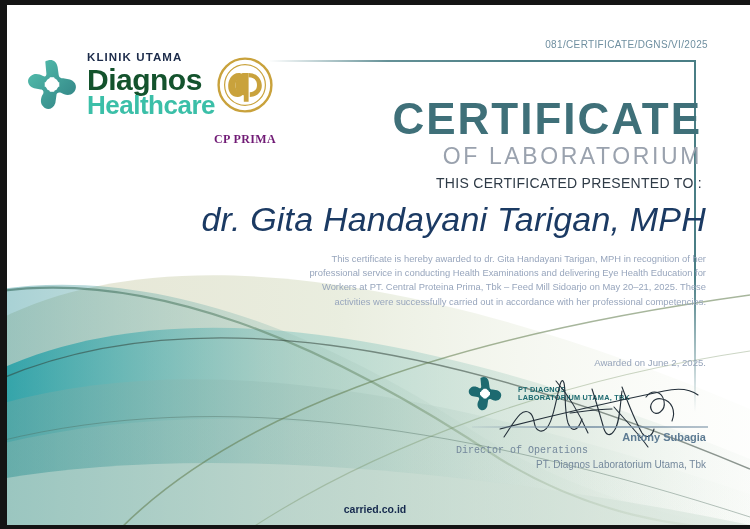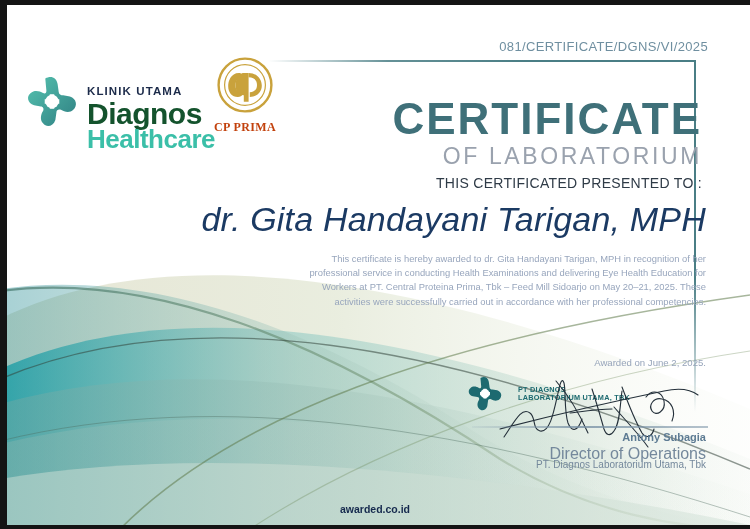--- a/index.html
+++ b/index.html
@@ -16,27 +16,27 @@
      background:linear-gradient(to bottom,#4a7e85 0%,#4a7e85 62%,rgba(74,126,133,.35) 88%,rgba(74,126,133,0) 100%);z-index:12;}
 
   
   .waves{position:absolute;left:0;bottom:0;width:750px;height:300px;z-index:5;}
   .waves svg{display:block;width:100%;height:100%;}
 
   
   .logo-diagnos{position:absolute;left:24px;top:52px;z-index:20;display:flex;align-items:center;gap:7px;}
   .cross-mark{width:56px;height:56px;flex:0 0 auto;}
   .logo-words{line-height:1;}
-  .lw-klinik{font-size:11.5px;letter-spacing:1.1px;font-weight:700;color:#1c2b4a;margin-top:34px;}
+  .lw-klinik{font-size:11.5px;letter-spacing:1.1px;font-weight:700;color:#1c2b4a;}
   .lw-diagnos{font-size:30px;font-weight:700;color:#14532d;letter-spacing:-.5px;margin-top:1px;}
   .lw-health{font-size:26px;font-weight:700;color:#3bbfa8;letter-spacing:-.5px;margin-top:-3px;}
   .logo-cp{position:absolute;left:209px;top:55px;width:72px;text-align:center;z-index:20;}
-  .logo-cp .cpname{font-family:"Liberation Serif",serif;font-weight:700;font-size:12px;color:#c2410c;letter-spacing:.4px;margin-top:1px;}
-
-  .certno{position:absolute;right:42px;top:39px;font-size:13px;color:#6f8fa0;letter-spacing:.35px;z-index:20;}
+  .logo-cp .cpname{font-family:"Liberation Serif",serif;font-weight:700;font-size:12px;color:#701a75;letter-spacing:.4px;margin-top:13px;}
+
+  .certno{position:absolute;right:42px;top:39px;font-size:10px;color:#6f8fa0;letter-spacing:.35px;z-index:20;}
 
   
   .h-cert{position:absolute;right:48px;top:94px;font-size:44px;font-weight:700;color:#3f7079;letter-spacing:2px;z-index:20;}
   .h-part{position:absolute;right:48px;top:143px;font-size:23px;color:#9aa2ae;letter-spacing:2.6px;font-weight:400;z-index:20;}
   .h-presented{position:absolute;right:48px;top:175px;font-size:14px;font-weight:400;color:#2f3b47;letter-spacing:.3px;z-index:20;}
 
   .recipient{position:absolute;left:0;right:44px;top:200px;text-align:right;font-size:34px;font-style:italic;
      font-weight:400;color:#1b3a63;letter-spacing:.2px;z-index:20;}
 
   .body-text{position:absolute;right:44px;top:252px;width:400px;text-align:right;font-size:9.4px;line-height:14.2px;
@@ -47,21 +47,21 @@
   .sig-block{position:absolute;right:44px;top:375px;width:250px;z-index:22;}
   .sig-logo{position:absolute;left:10px;top:0px;display:flex;align-items:center;gap:14px;}
   .sig-cross{width:38px;height:38px;}
   .sig-logo-txt{line-height:1.12;font-weight:700;color:#1d6a70;}
   .slt1{font-size:7.3px;letter-spacing:.25px;}
   .slt2{font-size:7.3px;letter-spacing:.25px;}
   .sig-rule{position:absolute;left:16px;top:51px;width:236px;height:1.6px;
      background:linear-gradient(to right,rgba(150,170,185,.15),rgba(120,145,165,.8) 45%,rgba(120,145,165,.55));}
   .sig-scribble{position:absolute;left:40px;top:-8px;width:210px;height:82px;}
   .sig-name{position:absolute;left:0;top:56px;width:250px;text-align:right;font-size:11px;font-weight:700;color:#5d7b93;}
-  .sig-role{position:absolute;left:0;top:70px;width:250px;text-align:right;font-size:16px;color:#74889c;}
+  .sig-role{position:absolute;left:0;top:70px;width:250px;text-align:left;font-size:10px;color:#74889c;font-family:Liberation Mono, monospace;}
   .sig-org{position:absolute;left:0;top:84px;width:250px;text-align:right;font-size:10px;color:#74889c;}
 
   .footer{position:absolute;left:0;width:750px;top:503px;text-align:center;font-size:10.5px;font-weight:600;color:#15294d;z-index:30;}
 </style>
 </head>
 <body>
 
 <div class="page">
 
   <div class="waves">
@@ -199,18 +199,18 @@
         <path d="M74,46 C90,44 104,42 116,42"></path>
       </g>
     </svg>
 
     <div class="sig-rule"></div>
     <div class="sig-name">Antony Subagia</div>
     <div class="sig-role">Director of Operations</div>
     <div class="sig-org">PT. Diagnos Laboratorium Utama, Tbk</div>
   </div>
 
-  <div class="footer">awarded.co.id</div>
+  <div class="footer">carried.co.id</div>
 
   <div class="edge-left"></div>
   <div class="edge-top"></div>
   <div class="edge-bottom"></div>
 </div>
 
 </body></html>

